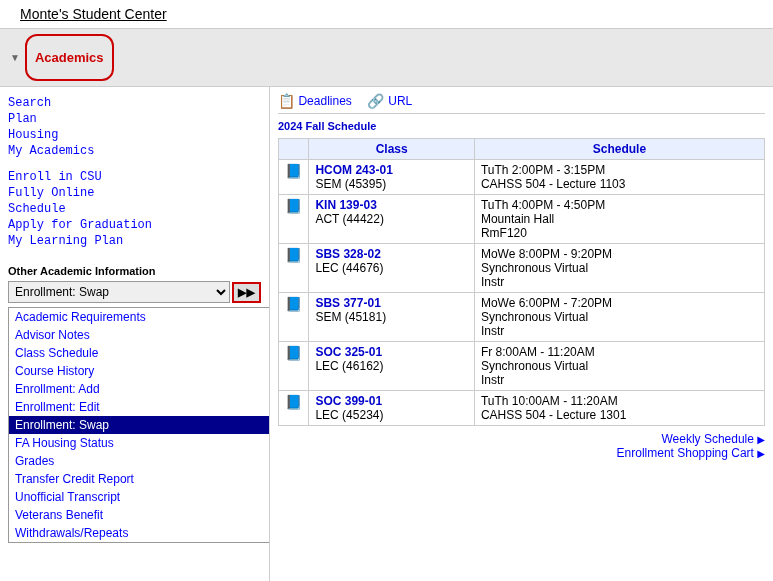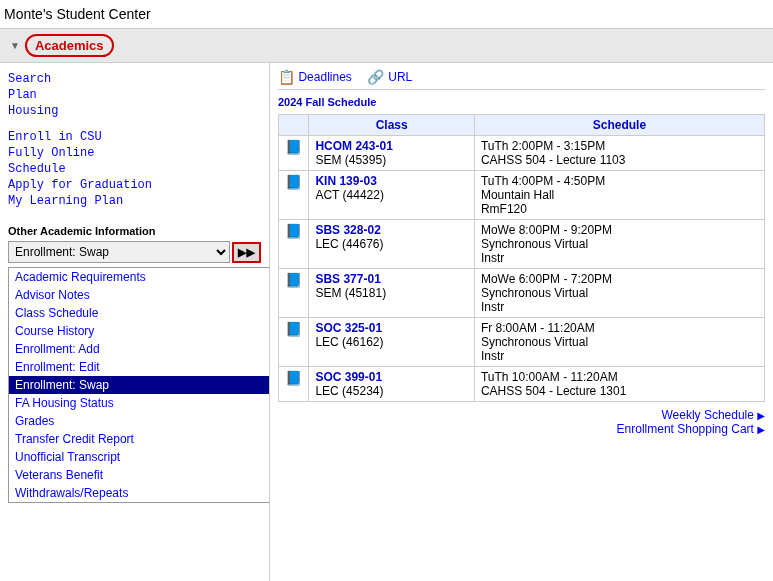--- a/index.html
+++ b/index.html
@@ -1,38 +1,39 @@
 <!DOCTYPE html>
 <html><head>
   <meta charset="utf-8">
   <style>
     * { margin: 0; padding: 0; box-sizing: border-box; }
     body { font-family: Arial, sans-serif; font-size: 12px; background: #fff; width: 773px; height: 581px; overflow: hidden; }
     
     .page-title-bar {
-      padding: 6px 4px;
+      padding: 6px 20px;
       font-size: 14px;
       color: #000;
       border-bottom: 1px solid #ccc;
+      text-decoration: underline;
     }
 
     .academics-header {
       background: #e8e8e8;
       padding: 5px 10px;
       display: flex;
       align-items: center;
       border-bottom: 1px solid #ccc;
     }
     .academics-label {
       color: #c00;
       font-weight: bold;
       font-size: 13px;
       border: 2px solid #c00;
       border-radius: 12px;
-      padding: 2px 8px;
+      padding: 14px 8px;
       display: inline-block;
     }
     .chevron-down {
       color: #666;
       margin-right: 5px;
       font-size: 10px;
     }
 
     .main-layout {
       display: flex;
@@ -188,20 +189,21 @@
 </div>
 
 <div class="main-layout">
 
   <div class="sidebar">
 
     <div id="nav-links-block">
         <a class="sidebar-link" href="#">Search</a>
         <a class="sidebar-link" href="#">Plan</a>
         <a class="sidebar-link" href="#">Housing</a>
+        <a class="sidebar-link" href="#">My Academics</a>
       </div>
     <div class="sidebar-spacer"></div>
 
     <div id="enroll-links-block">
         <a class="sidebar-link" href="#">Enroll in CSU</a>
         <a class="sidebar-link" href="#">Fully Online</a>
         <a class="sidebar-link" href="#">Schedule</a>
         <a class="sidebar-link" href="#">Apply for Graduation</a>
         <a class="sidebar-link" href="#">My Learning Plan</a>
       </div>

